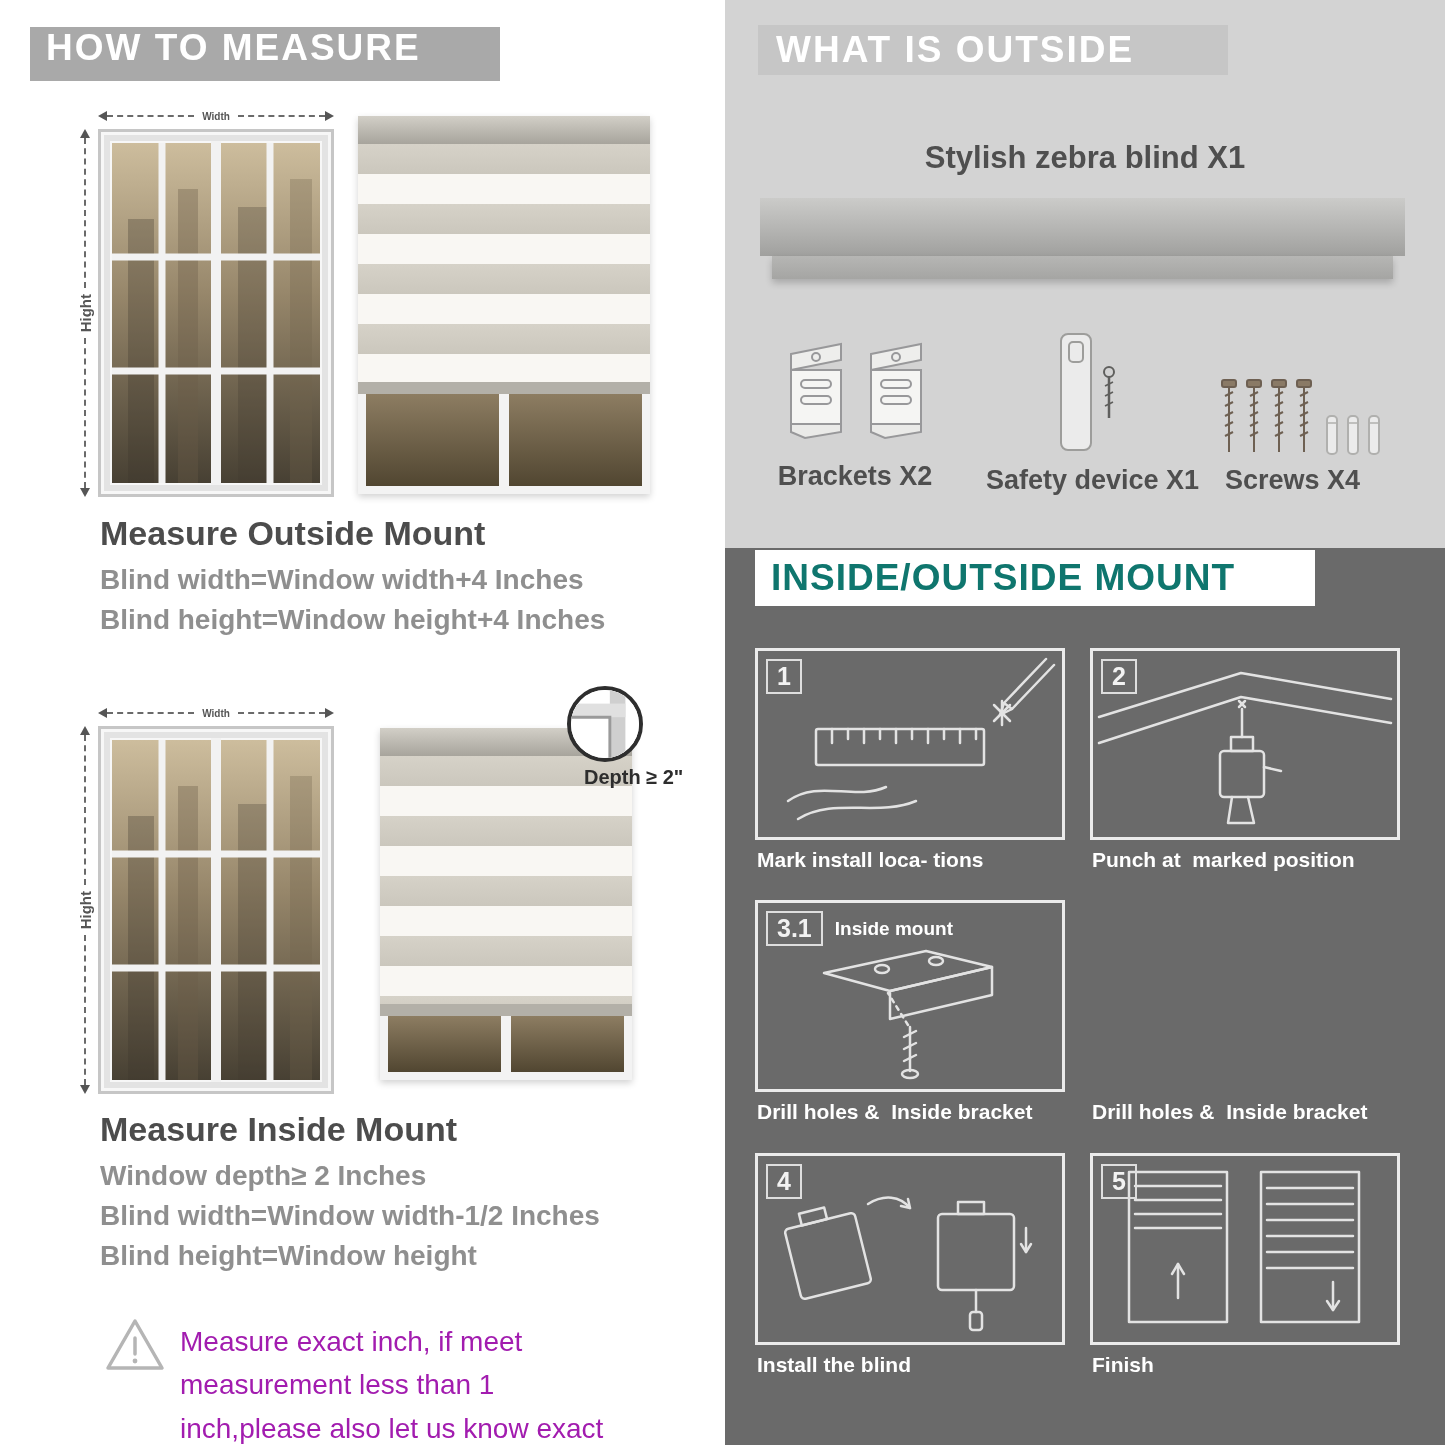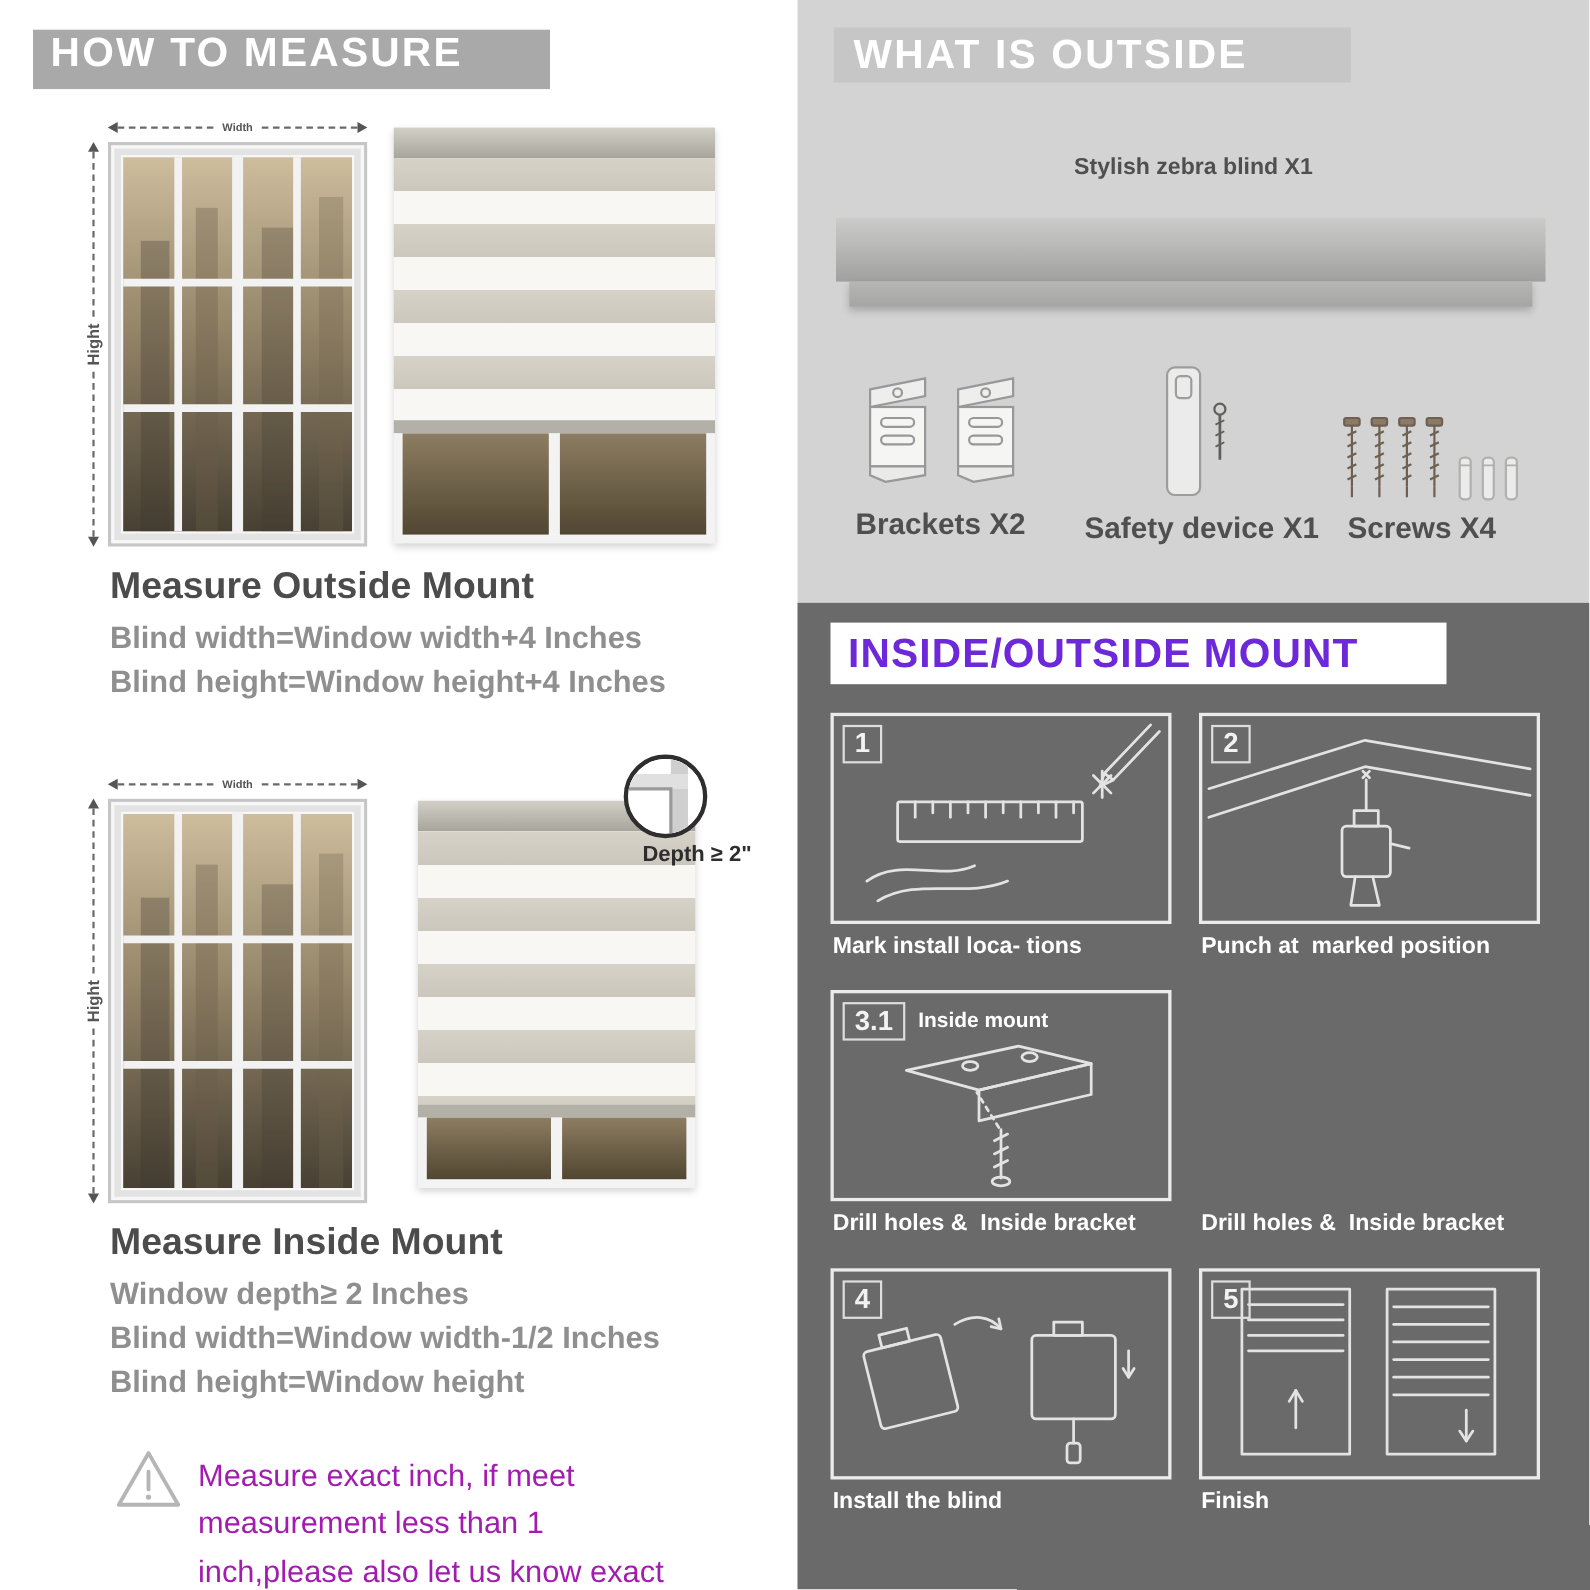--- a/index.html
+++ b/index.html
@@ -39,27 +39,27 @@
 
   .depth-circle{width:76px;height:76px;border:4px solid #2e2e2e;border-radius:50%;background:#fff;overflow:hidden}
   .depth-label{font-size:20px;font-weight:700;color:#2d2d2d}
 
   .warning-text{width:455px;font-size:28px;color:#a21caf;line-height:1.55}
 
   
   .right-top{left:725px;top:0;width:720px;height:548px;background:#d3d3d3}
   .included-header{left:33px;top:25px;width:470px;height:50px;background:#c6c6c6;color:#fff;
     display:flex;align-items:center;padding-left:18px;font-size:37px;font-weight:700;letter-spacing:2px}
-  .product-label{top:140px;left:0;width:100%;text-align:center;font-size:21px;font-weight:700;color:#4f4f4f}
+  .product-label{top:140px;left:0;width:100%;text-align:center;font-size:31px;font-weight:700;color:#4f4f4f}
   .hr-main{height:58px;background:linear-gradient(180deg,#cbcbc9 0%,#b4b4b2 55%,#a0a09e 100%)}
   .hr-lip{margin:0 12px;height:23px;background:linear-gradient(180deg,#b6b6b4,#a5a5a3);box-shadow:0 4px 7px rgba(0,0,0,.2)}
   .item-label{font-size:27px;font-weight:700;color:#4f4f4f;text-align:center}
 
   .right-bottom{left:725px;top:548px;width:720px;height:897px;background:#6a6a6a}
-  .mount-header{left:30px;top:18px;width:560px;height:56px;background:#fff;color:#6d28d9;
+  .mount-header{left:30px;top:2px;width:560px;height:56px;background:#fff;color:#0f766e;
     display:flex;align-items:center;padding-left:16px;font-size:37px;font-weight:700;letter-spacing:1px}
   .step-panel{position:absolute;width:310px;height:192px;border:3px solid #ebebeb}
   .step-head{position:absolute;top:8px;left:8px;display:flex;align-items:flex-start;z-index:2}
   .step-num{font-size:25px;font-weight:700;color:#f2f2f2;border:2px solid #dedede;padding:1px 9px}
   .step-title{font-size:19px;font-weight:700;color:#ffffff;margin-left:12px;margin-top:7px}
   .step-art{position:absolute;left:0;top:0;width:100%;height:100%}
   .step-caption{position:absolute;font-size:21px;font-weight:700;color:#fff;white-space:pre-wrap}
   .line-art{stroke:#e3e3e3;stroke-width:2.5;fill:none;stroke-linecap:round;stroke-linejoin:round}
 </style>
 </head>

